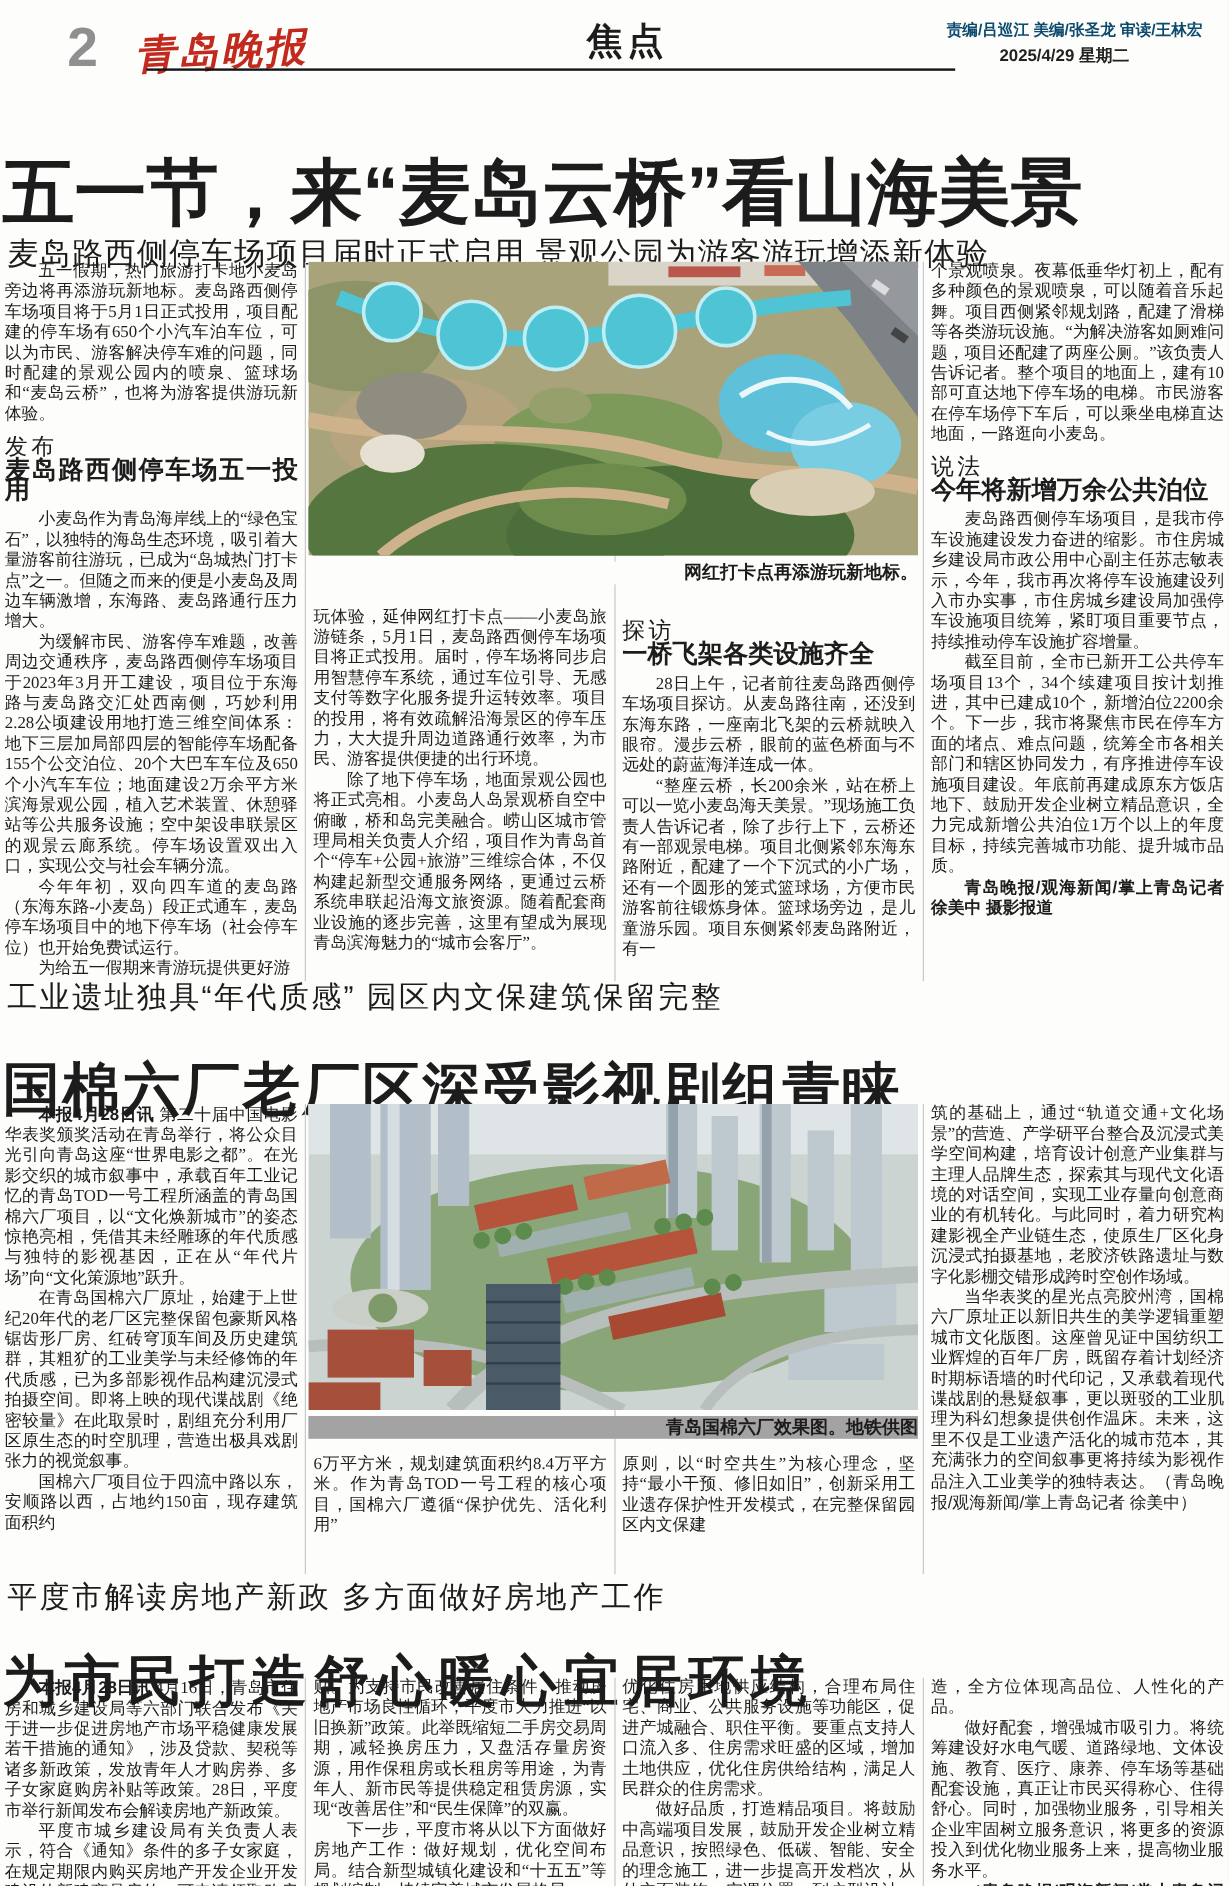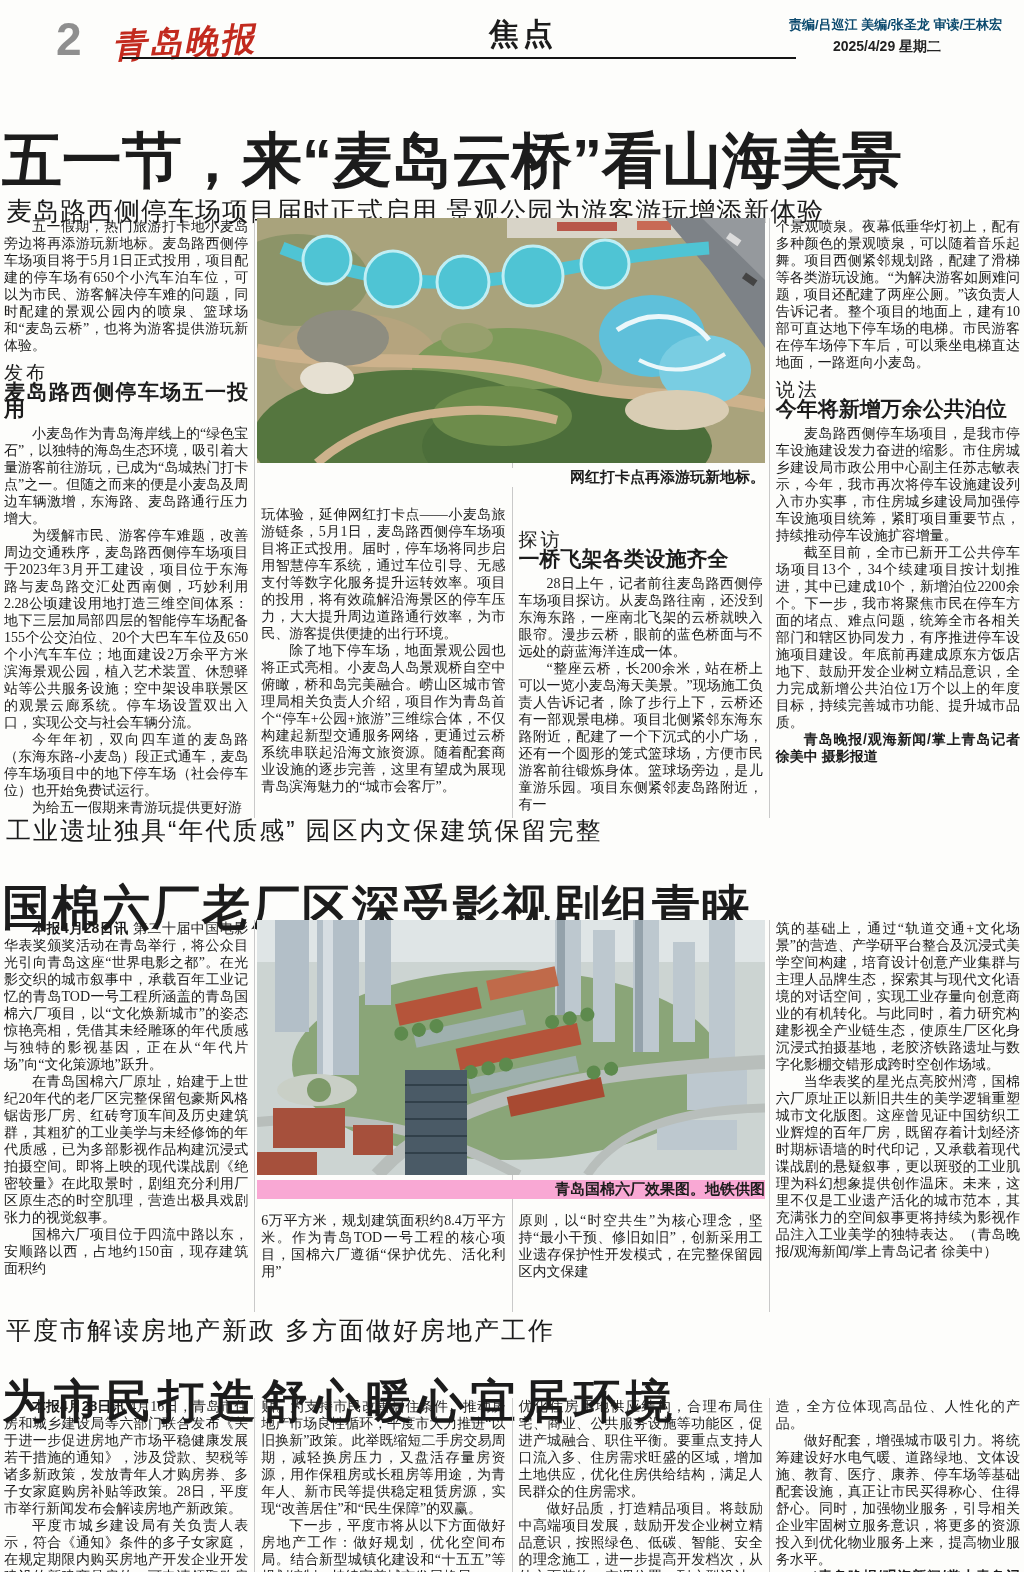--- a/index.html
+++ b/index.html
@@ -50,21 +50,21 @@
   .pt-a1c3{padding-top:296px;}
   .pt-a2c23{padding-top:292px;}
 
   
   .photo-wrap{position:absolute;z-index:2;background:#fff;}
   .photo1{left:253px;top:0;width:508px;height:245px;}
   .caption1{position:absolute;z-index:2;left:253px;top:250px;width:508px;text-align:right;
             font-family:"Liberation Sans",sans-serif;font-size:15px;font-weight:700;background:#fdfdfb;}
   .photo2{left:253px;top:0;width:508px;height:255px;}
   .caption2{position:absolute;z-index:2;left:253px;top:260px;width:508px;text-align:right;
-            font-family:"Liberation Sans",sans-serif;font-size:15px;font-weight:700;background:#f9a8d4;}
+            font-family:"Liberation Sans",sans-serif;font-size:15px;font-weight:700;background:#a3a3a3;}
   .photo-wrap svg{display:block;width:100%;height:100%;}
 </style>
 </head>
 <body>
 
 <div class="sheet">
 
   <div class="abs pagenum">2</div>
   <div class="abs masthead">青岛晚报</div>
   <div class="abs header-rule"></div>
@@ -83,21 +83,21 @@
       <p class="para">小麦岛作为青岛海岸线上的“绿色宝石”，以独特的海岛生态环境，吸引着大量游客前往游玩，已成为“岛城热门打卡点”之一。但随之而来的便是小麦岛及周边车辆激增，东海路、麦岛路通行压力增大。</p>
       <p class="para">为缓解市民、游客停车难题，改善周边交通秩序，麦岛路西侧停车场项目于2023年3月开工建设，项目位于东海路与麦岛路交汇处西南侧，巧妙利用2.28公顷建设用地打造三维空间体系：地下三层加局部四层的智能停车场配备155个公交泊位、20个大巴车车位及650个小汽车车位；地面建设2万余平方米滨海景观公园，植入艺术装置、休憩驿站等公共服务设施；空中架设串联景区的观景云廊系统。停车场设置双出入口，实现公交与社会车辆分流。</p>
       <p class="para">今年年初，双向四车道的麦岛路（东海东路-小麦岛）段正式通车，麦岛停车场项目中的地下停车场（社会停车位）也开始免费试运行。</p>
       <p class="para">为给五一假期来青游玩提供更好游</p>
     </div>
     <div class="col pt-a1c2">
       <p class="para cont">玩体验，延伸网红打卡点——小麦岛旅游链条，5月1日，麦岛路西侧停车场项目将正式投用。届时，停车场将同步启用智慧停车系统，通过车位引导、无感支付等数字化服务提升运转效率。项目的投用，将有效疏解沿海景区的停车压力，大大提升周边道路通行效率，为市民、游客提供便捷的出行环境。</p>
       <p class="para">除了地下停车场，地面景观公园也将正式亮相。小麦岛人岛景观桥自空中俯瞰，桥和岛完美融合。崂山区城市管理局相关负责人介绍，项目作为青岛首个“停车+公园+旅游”三维综合体，不仅构建起新型交通服务网络，更通过云桥系统串联起沿海文旅资源。随着配套商业设施的逐步完善，这里有望成为展现青岛滨海魅力的“城市会客厅”。</p>
     </div>
     <div class="col pt-a1c3">
-      <div class="kicker" style="margin-top:17px;">探访</div>
+      <div class="kicker" style="margin-top:4px;">探访</div>
       <div class="subhead">一桥飞架各类设施齐全</div>
       <p class="para">28日上午，记者前往麦岛路西侧停车场项目探访。从麦岛路往南，还没到东海东路，一座南北飞架的云桥就映入眼帘。漫步云桥，眼前的蓝色桥面与不远处的蔚蓝海洋连成一体。</p>
       <p class="para">“整座云桥，长200余米，站在桥上可以一览小麦岛海天美景。”现场施工负责人告诉记者，除了步行上下，云桥还有一部观景电梯。项目北侧紧邻东海东路附近，配建了一个下沉式的小广场，还有一个圆形的笼式篮球场，方便市民游客前往锻炼身体。篮球场旁边，是儿童游乐园。项目东侧紧邻麦岛路附近，有一</p>
     </div>
     <div class="col">
       <p class="para cont">个景观喷泉。夜幕低垂华灯初上，配有多种颜色的景观喷泉，可以随着音乐起舞。项目西侧紧邻规划路，配建了滑梯等各类游玩设施。“为解决游客如厕难问题，项目还配建了两座公厕。”该负责人告诉记者。整个项目的地面上，建有10部可直达地下停车场的电梯。市民游客在停车场停下车后，可以乘坐电梯直达地面，一路逛向小麦岛。</p>
       <div class="kicker">说法</div>
       <div class="subhead">今年将新增万余公共泊位</div>
       <p class="para">麦岛路西侧停车场项目，是我市停车设施建设发力奋进的缩影。市住房城乡建设局市政公用中心副主任苏志敏表示，今年，我市再次将停车设施建设列入市办实事，市住房城乡建设局加强停车设施项目统筹，紧盯项目重要节点，持续推动停车设施扩容增量。</p>
       <p class="para">截至目前，全市已新开工公共停车场项目13个，34个续建项目按计划推进，其中已建成10个，新增泊位2200余个。下一步，我市将聚焦市民在停车方面的堵点、难点问题，统筹全市各相关部门和辖区协同发力，有序推进停车设施项目建设。年底前再建成原东方饭店地下、鼓励开发企业树立精品意识，全力完成新增公共泊位1万个以上的年度目标，持续完善城市功能、提升城市品质。</p>

